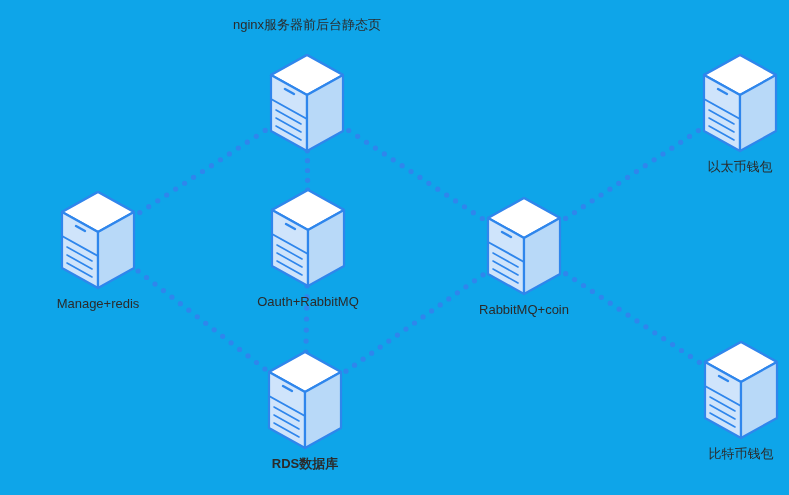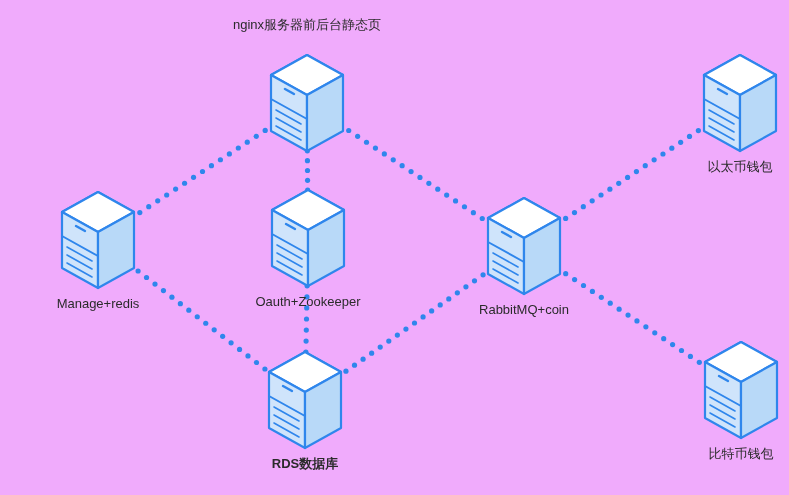--- a/index.html
+++ b/index.html
@@ -4,21 +4,21 @@
 <style>
   html, body {
     margin: 0;
     padding: 0;
     background: #000000;
   }
   #canvas {
     position: relative;
     width: 789px;
     height: 495px;
-    background: #f0abfc;
+    background: #0ea5e9;
     overflow: hidden;
     font-family: "Liberation Sans", sans-serif;
   }
   #edge-layer {
     position: absolute;
     left: 0;
     top: 0;
     width: 789px;
     height: 495px;
     pointer-events: none;
@@ -233,21 +233,21 @@
               <polygon points="4,24 40,4 76,24 40,44" fill="#ffffff"></polygon>
               <polygon points="4,24 40,44 40,100 4,80" fill="#cfe4fb"></polygon>
               <polygon points="40,44 76,24 76,80 40,100" fill="#b8d9f8"></polygon>
               <line x1="4" y1="48" x2="40" y2="68" stroke-width="2"></line>
               <line x1="9" y1="59" x2="34" y2="73" stroke-width="1.6"></line>
               <line x1="9" y1="67" x2="34" y2="81" stroke-width="1.6"></line>
               <line x1="9" y1="75" x2="34" y2="89" stroke-width="1.6"></line>
               <line x1="18" y1="38" x2="27" y2="43" stroke-width="2.4"></line>
             </g>
           </svg></div>
-        <div class="node-label label-below" style="color: rgb(43, 43, 43);">Oauth+Zookeeper</div>
+        <div class="node-label label-below" style="color: rgb(43, 43, 43);">Oauth+RabbitMQ</div>
       </div>
       <div class="node" style="left: 524px; top: 246px;">
         <div class="node-icon"><svg viewBox="0 0 80 104" width="80" height="104">
             <g stroke="#2f86ec" stroke-width="2.2" stroke-linejoin="round" stroke-linecap="round">
               <polygon points="4,24 40,4 76,24 40,44" fill="#b8d9f8"></polygon>
               <polygon points="4,24 40,4 76,24 40,44" fill="#ffffff"></polygon>
               <polygon points="4,24 40,44 40,100 4,80" fill="#cfe4fb"></polygon>
               <polygon points="40,44 76,24 76,80 40,100" fill="#b8d9f8"></polygon>
               <line x1="4" y1="48" x2="40" y2="68" stroke-width="2"></line>
               <line x1="9" y1="59" x2="34" y2="73" stroke-width="1.6"></line>

